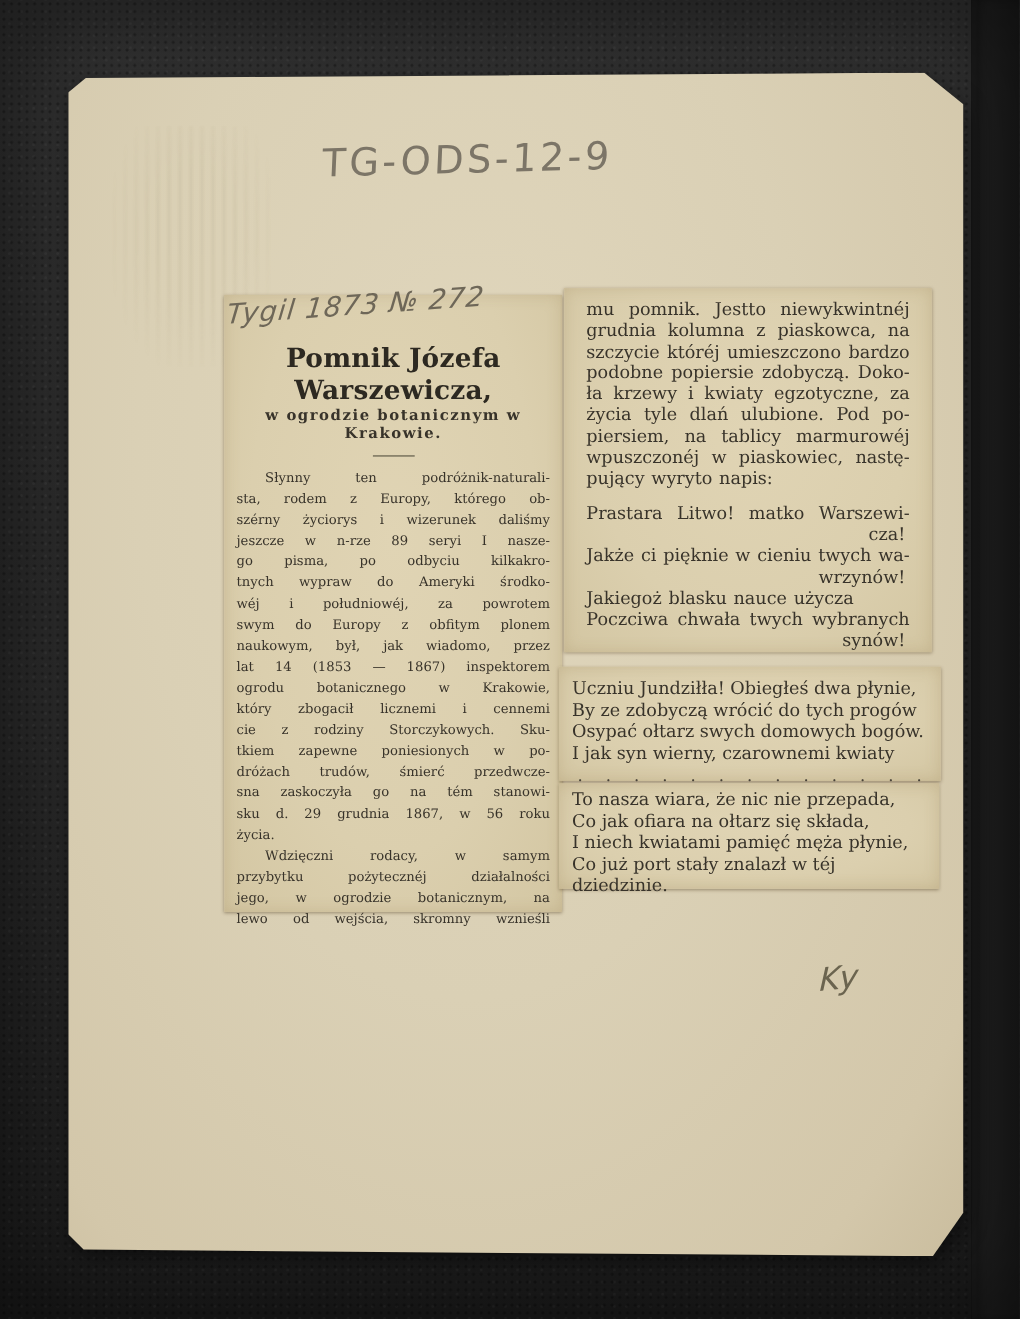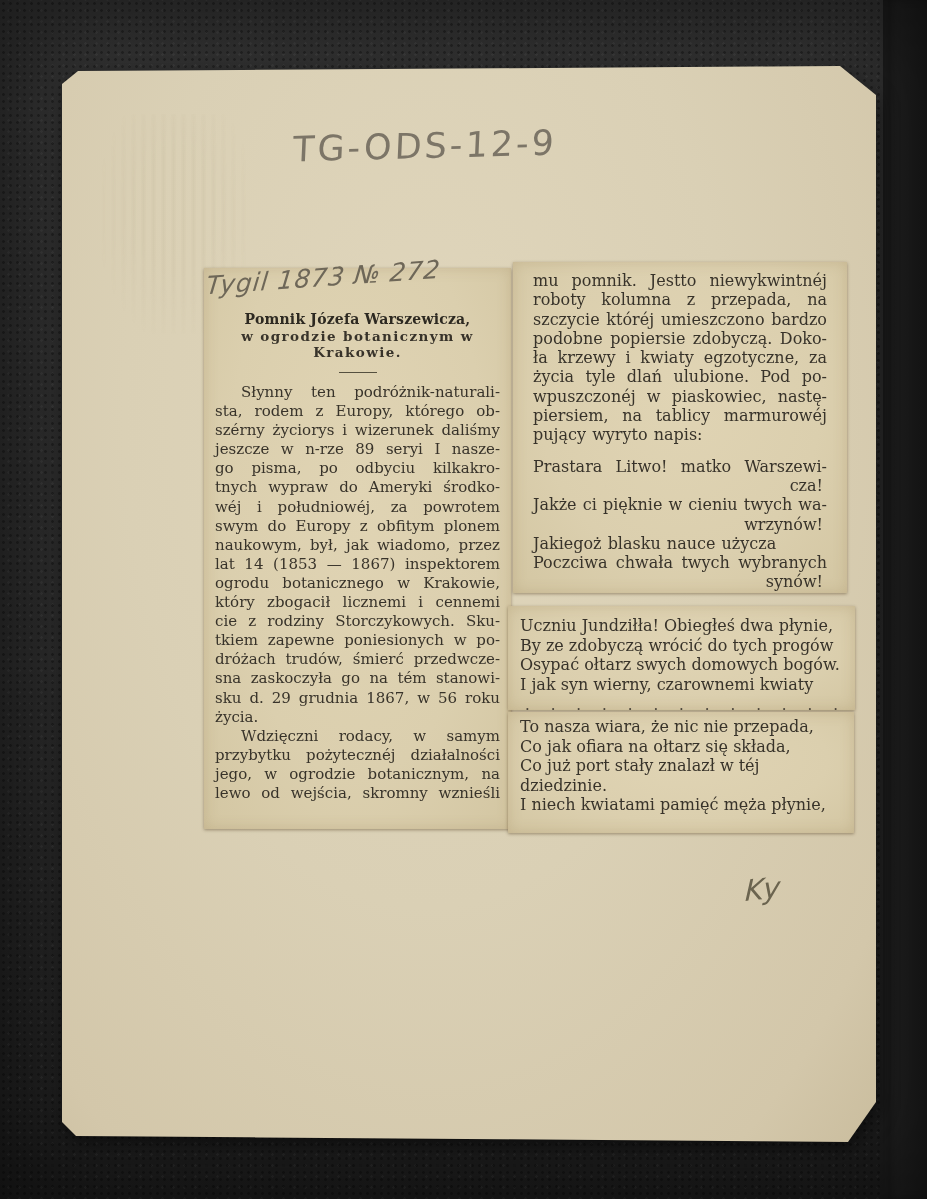--- a/index.html
+++ b/index.html
@@ -33,34 +33,34 @@
     -webkit-mask-image:radial-gradient(ellipse at 50% 45%,#000 35%,transparent 78%);
             mask-image:radial-gradient(ellipse at 50% 45%,#000 35%,transparent 78%);}
   
   .clip{position:absolute;z-index:3;color:#38332a;
     background:
       radial-gradient(ellipse at 50% 40%, #e0d4b4 0%, #dbcfae 60%, #d3c6a2 100%);
     box-shadow:0 1px 3px rgba(70,52,22,.45), inset 0 0 14px rgba(140,115,70,.22);}
   .clip-left{left:204px;top:268px;width:307px;height:561px;padding:0 11px;box-sizing:border-box;}
   .clip-righttop{left:513px;top:262px;width:334px;height:331px;padding:9px 20px;box-sizing:border-box;}
   .clip-verse2{left:508px;top:606px;width:347px;height:104px;padding:10px 12px 4px;box-sizing:border-box;}
-  .clip-verse3{left:508px;top:712px;width:346px;height:121px;padding:5px 12px;box-sizing:border-box;}
+  .clip-verse3{left:508px;top:712px;width:346px;height:96px;padding:5px 12px;box-sizing:border-box;}
   
-  .tl{font-size:15px;line-height:19.1px;text-align:justify;text-align-last:justify;
+  .tl{font-size:12px;line-height:19.1px;text-align:justify;text-align-last:justify;
       word-spacing:1px;}
   .clip-righttop .tl{font-size:16px;line-height:19.3px;}
   .nl{text-align-last:left;}
   .ind{text-indent:26px;}
   .al-r{text-align:right;text-align-last:right;padding-right:4px;}
   .al-l{text-align:left;text-align-last:left;}
   .vgap{height:12px;}
   .vl{font-size:16px;line-height:19.5px;text-align:left;}
   .dots{font-size:15px;line-height:16px;margin-top:3px;padding:0 5px;
         text-align:justify;text-align-last:justify;color:#4a443a;}
-  .art-title{margin-top:43px;font-size:14px;font-weight:bold;text-align:center;
+  .art-title{margin-top:43px;font-size:24px;font-weight:bold;text-align:center;
              color:#2d2921;letter-spacing:.2px;}
   .art-sub{margin-top:1px;font-size:13.5px;text-align:center;letter-spacing:1.4px;
            color:#38332a;font-weight:600;}
   .divider{width:38px;border:0;border-top:1.6px solid #55503f;margin:12px auto 10px;}
   
   .hand{position:absolute;z-index:4;font-family:"DejaVu Sans",sans-serif;
         font-style:italic;color:#716a5b;}
   .hand-catalog{left:293px;top:126px;font-size:35px;letter-spacing:3px;
         transform:rotate(-1.5deg) skewX(-4deg);color:#7c7567;font-style:normal;}
   .hand-source{left:206px;top:263px;font-size:25px;letter-spacing:1px;
@@ -112,27 +112,27 @@
         <div class="tl ind">Wdzięczni rodacy, w samym</div>
         <div class="tl">przybytku pożytecznéj działalności</div>
         <div class="tl">jego, w ogrodzie botanicznym, na</div>
         <div class="tl">lewo od wejścia, skromny wznieśli</div>
       </div>
   </div>
 
   <div class="clip clip-righttop">
     <div id="right-col-body">
         <div class="tl">mu pomnik. Jestto niewykwintnéj</div>
-        <div class="tl">roboty kolumna z przepada, na</div>
+        <div class="tl">grudnia kolumna z piaskowca, na</div>
         <div class="tl">szczycie któréj umieszczono bardzo</div>
         <div class="tl">podobne popiersie zdobyczą. Doko-</div>
         <div class="tl">ła krzewy i kwiaty egzotyczne, za</div>
         <div class="tl">życia tyle dlań ulubione.  Pod po-</div>
+        <div class="tl">piersiem, na tablicy marmurowéj</div>
         <div class="tl">wpuszczonéj w piaskowiec, nastę-</div>
-        <div class="tl">piersiem, na tablicy marmurowéj</div>
         <div class="tl nl">pujący wyryto napis:</div>
       </div>
     <div class="vgap"></div>
     <div id="inscription-verse">
         <div class="tl ">Prastara Litwo! matko Warszewi-</div>
         <div class="tl al-r">cza!</div>
         <div class="tl ">Jakże ci pięknie w cieniu twych wa-</div>
         <div class="tl al-r">wrzynów!</div>
         <div class="tl al-l">Jakiegoż blasku nauce użycza</div>
         <div class="tl ">Poczciwa chwała twych wybranych</div>
@@ -147,17 +147,17 @@
         <div class="vl">Osypać ołtarz swych domowych bogów.</div>
         <div class="vl">I jak syn wierny, czarownemi kwiaty</div>
       </div>
     <div class="dots">. . . . . . . . . . . . .</div>
   </div>
 
   <div class="clip clip-verse3">
     <div id="verse3-lines">
         <div class="vl">To nasza wiara, że nic nie przepada,</div>
         <div class="vl">Co jak ofiara na ołtarz się składa,</div>
+        <div class="vl">I niech kwiatami pamięć męża płynie,</div>
         <div class="vl">Co już port stały znalazł w téj dziedzinie.</div>
-        <div class="vl">I niech kwiatami pamięć męża płynie,</div>
       </div>
   </div>
 </div>
 
 </body></html>

